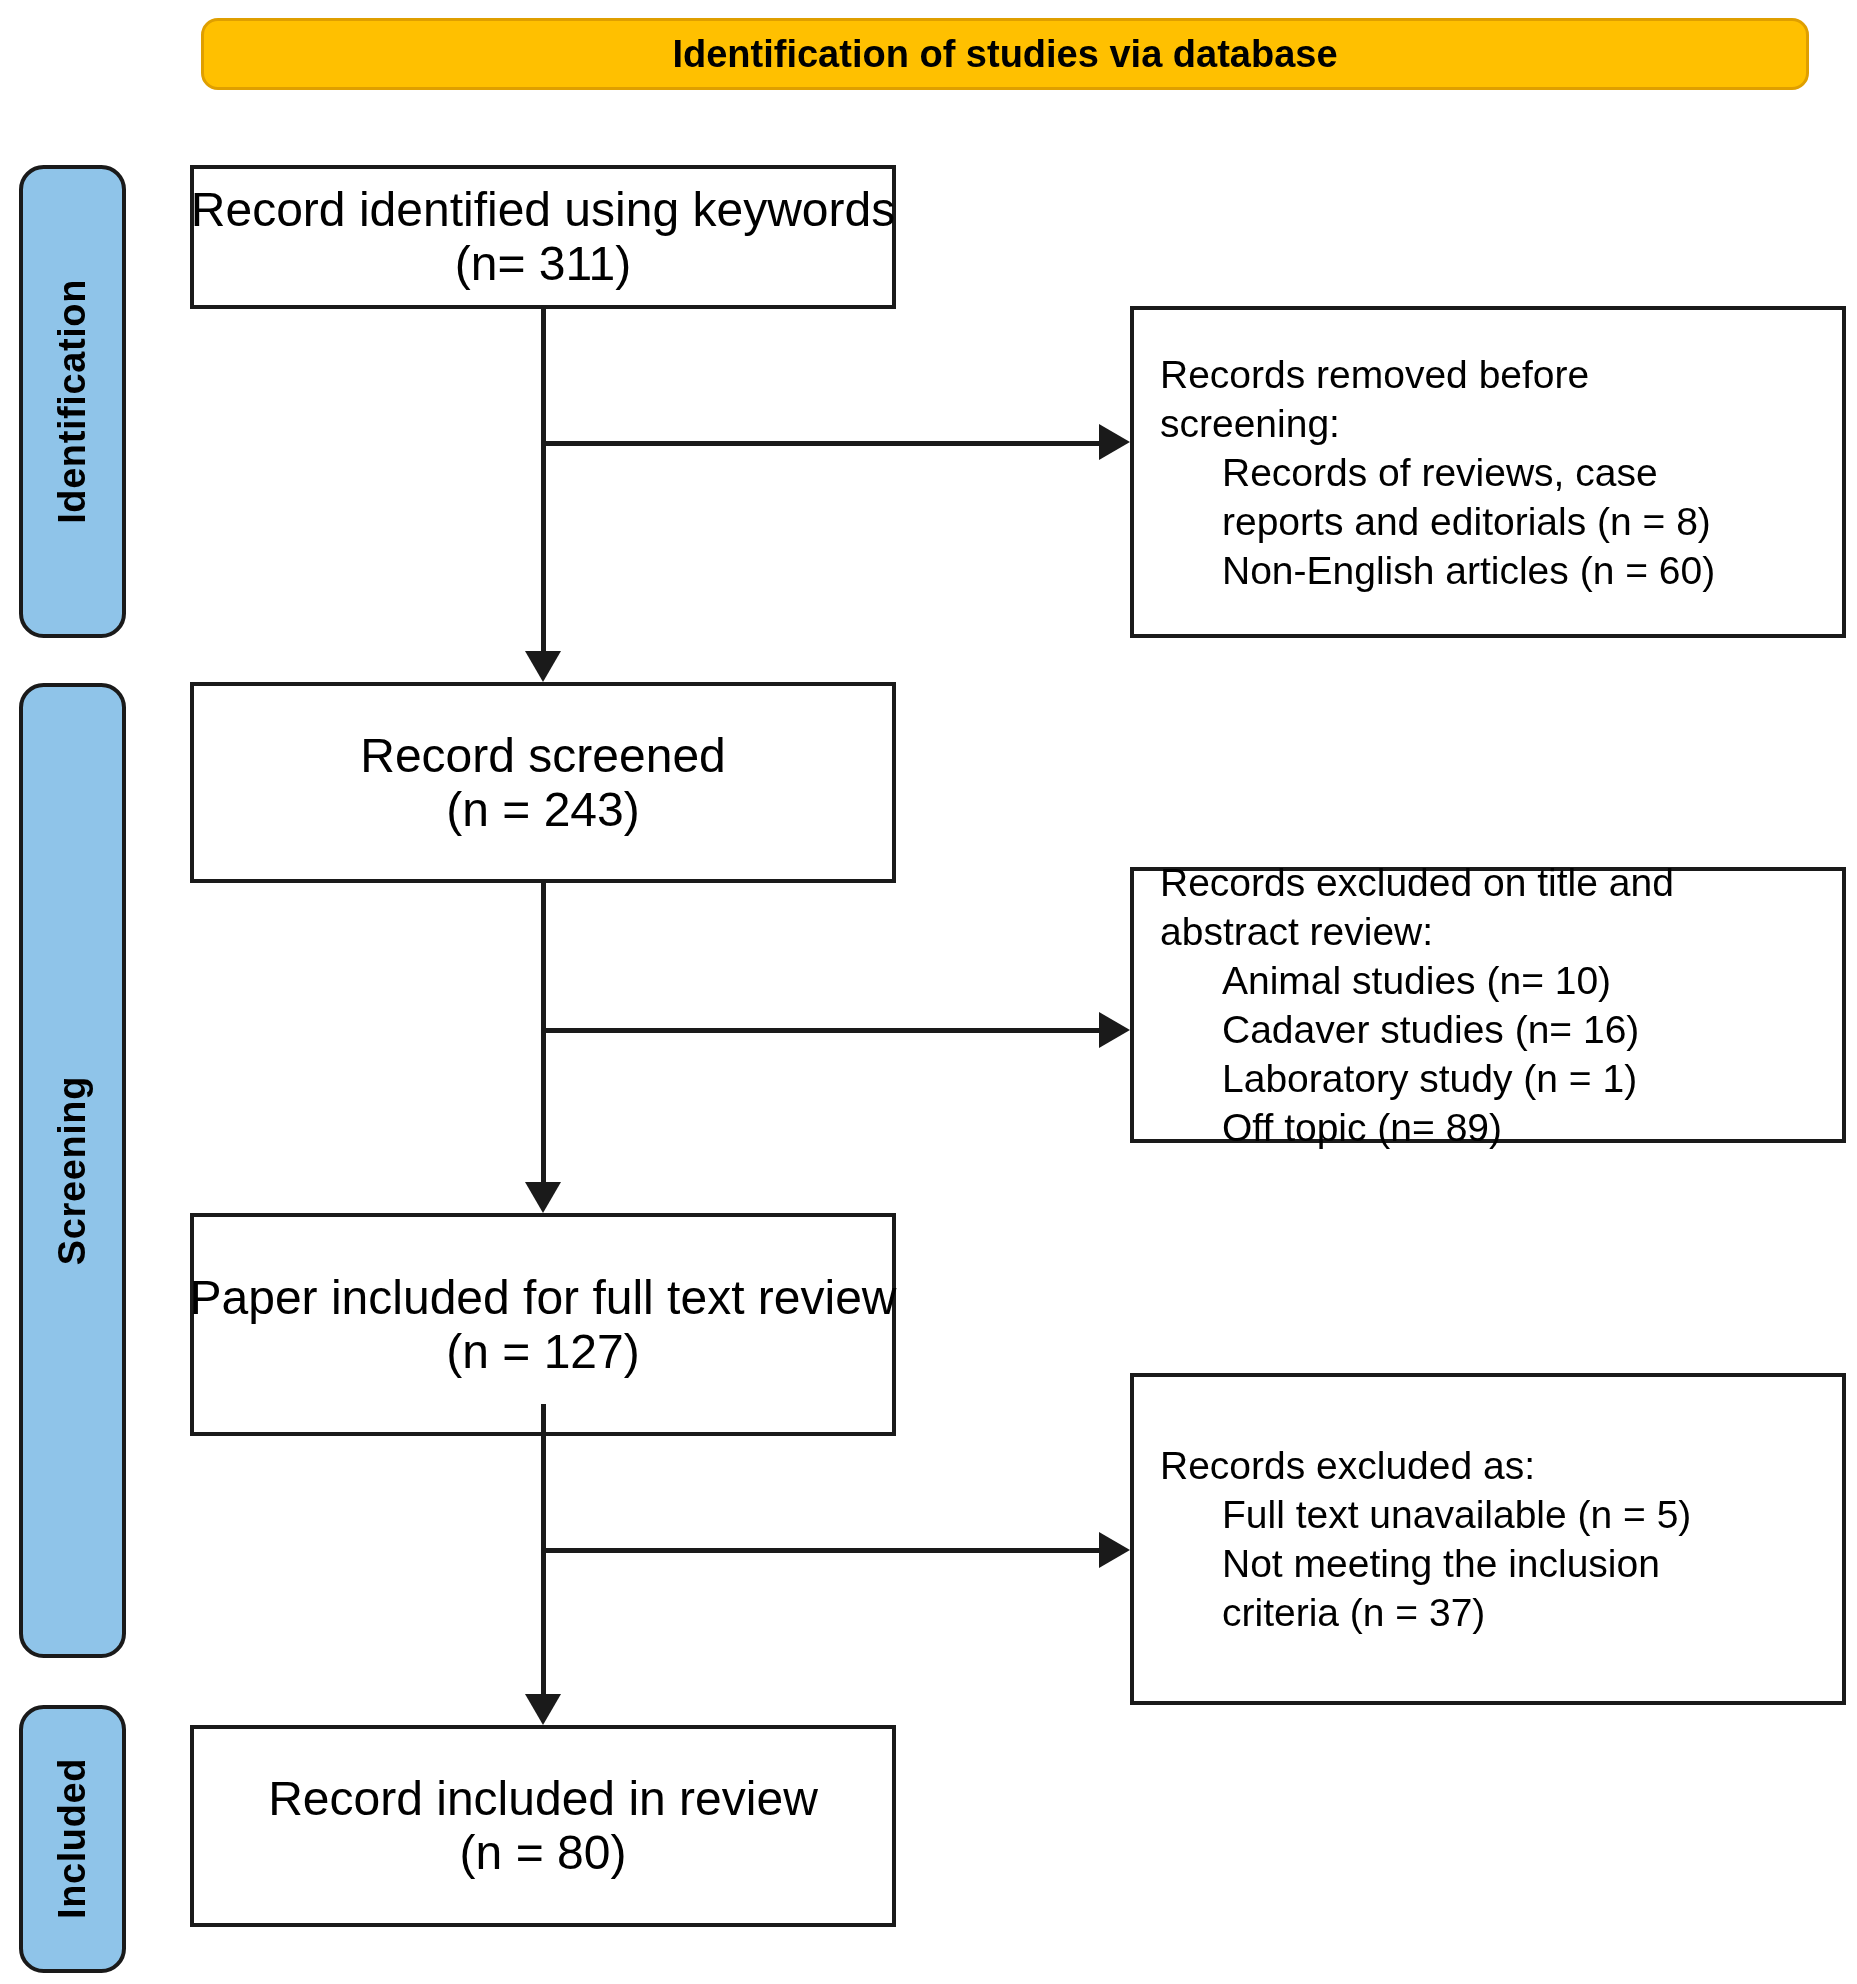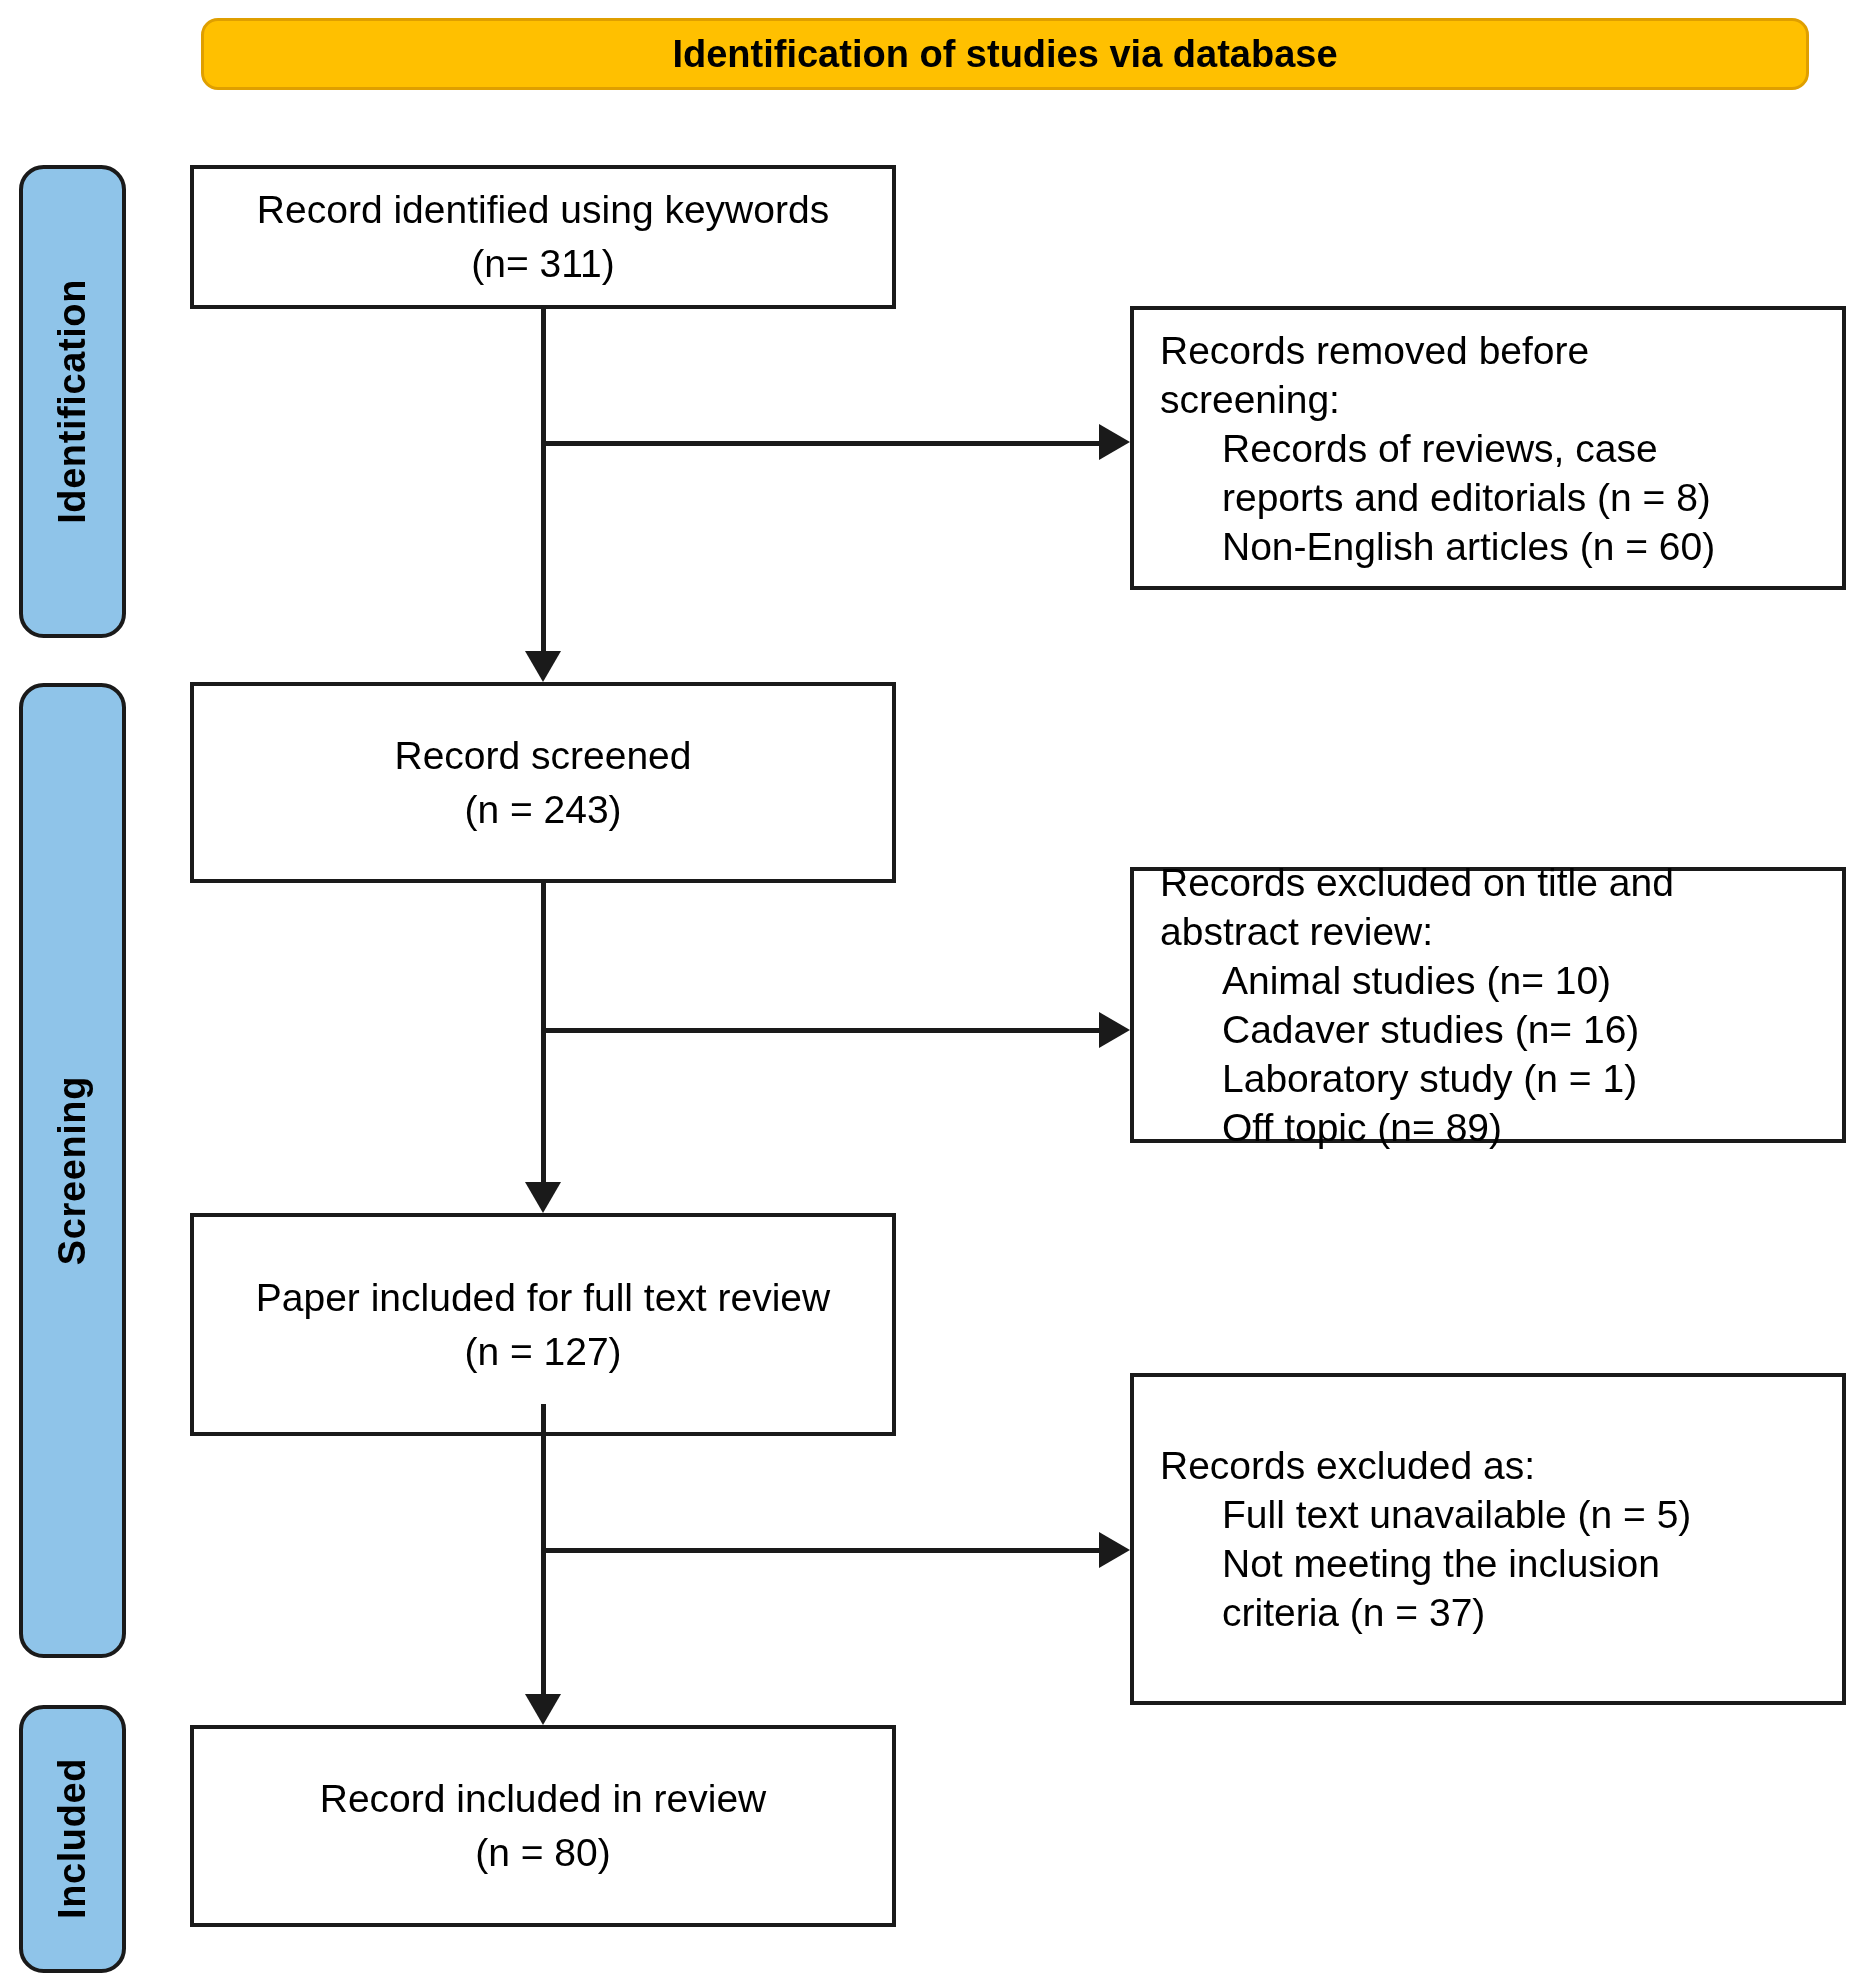--- a/index.html
+++ b/index.html
@@ -33,37 +33,37 @@
     font-size:38px;font-weight:bold;white-space:nowrap;letter-spacing:0.6px;
   }
   .stage-identification{top:165px;height:473px;}
   .stage-screening{top:683px;height:975px;}
   .stage-included{top:1705px;height:268px;}
 
   .mbox{
     position:absolute;left:190px;width:706px;
     background:var(--box-fill);border:4.5px solid var(--stroke);box-sizing:border-box;
     display:flex;flex-direction:column;align-items:center;justify-content:center;
-    text-align:center;font-size:39px;line-height:54px;
+    text-align:center;font-size:48px;line-height:54px;
   }
   .mbox div{white-space:nowrap;}
   .mbox-1{top:165px;height:144px;}
   .mbox-2{top:682px;height:201px;}
   .mbox-3{top:1213px;height:223px;}
   .mbox-4{top:1725px;height:202px;}
 
   .sbox{
     position:absolute;left:1130px;width:716px;
     background:var(--box-fill);border:4.5px solid var(--stroke);box-sizing:border-box;
     display:flex;flex-direction:column;justify-content:center;
     font-size:39px;line-height:49px;padding-left:26px;
   }
   .sbox div{white-space:nowrap;}
   .sbox .ind{padding-left:62px;}
-  .sbox-1{top:306px;height:284px;}
+  .sbox-1{top:306px;height:332px;}
   .sbox-2{top:867px;height:276px;}
   .sbox-3{top:1373px;height:332px;}
 
   .vline{position:absolute;width:4.5px;background:var(--stroke);}
   .hline{position:absolute;height:4.5px;background:var(--stroke);}
   .arr-down{
     position:absolute;width:0;height:0;
     border-left:18px solid transparent;border-right:18px solid transparent;
     border-top:31px solid var(--stroke);
   }

